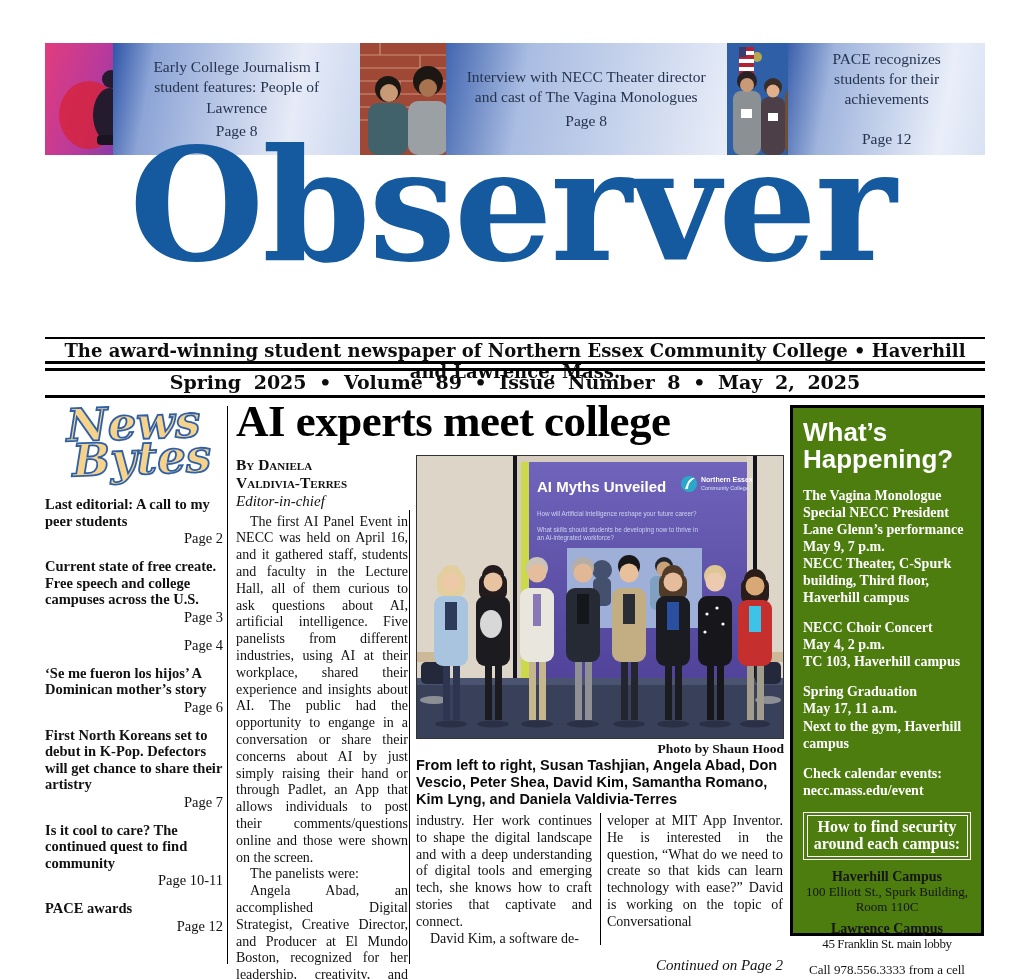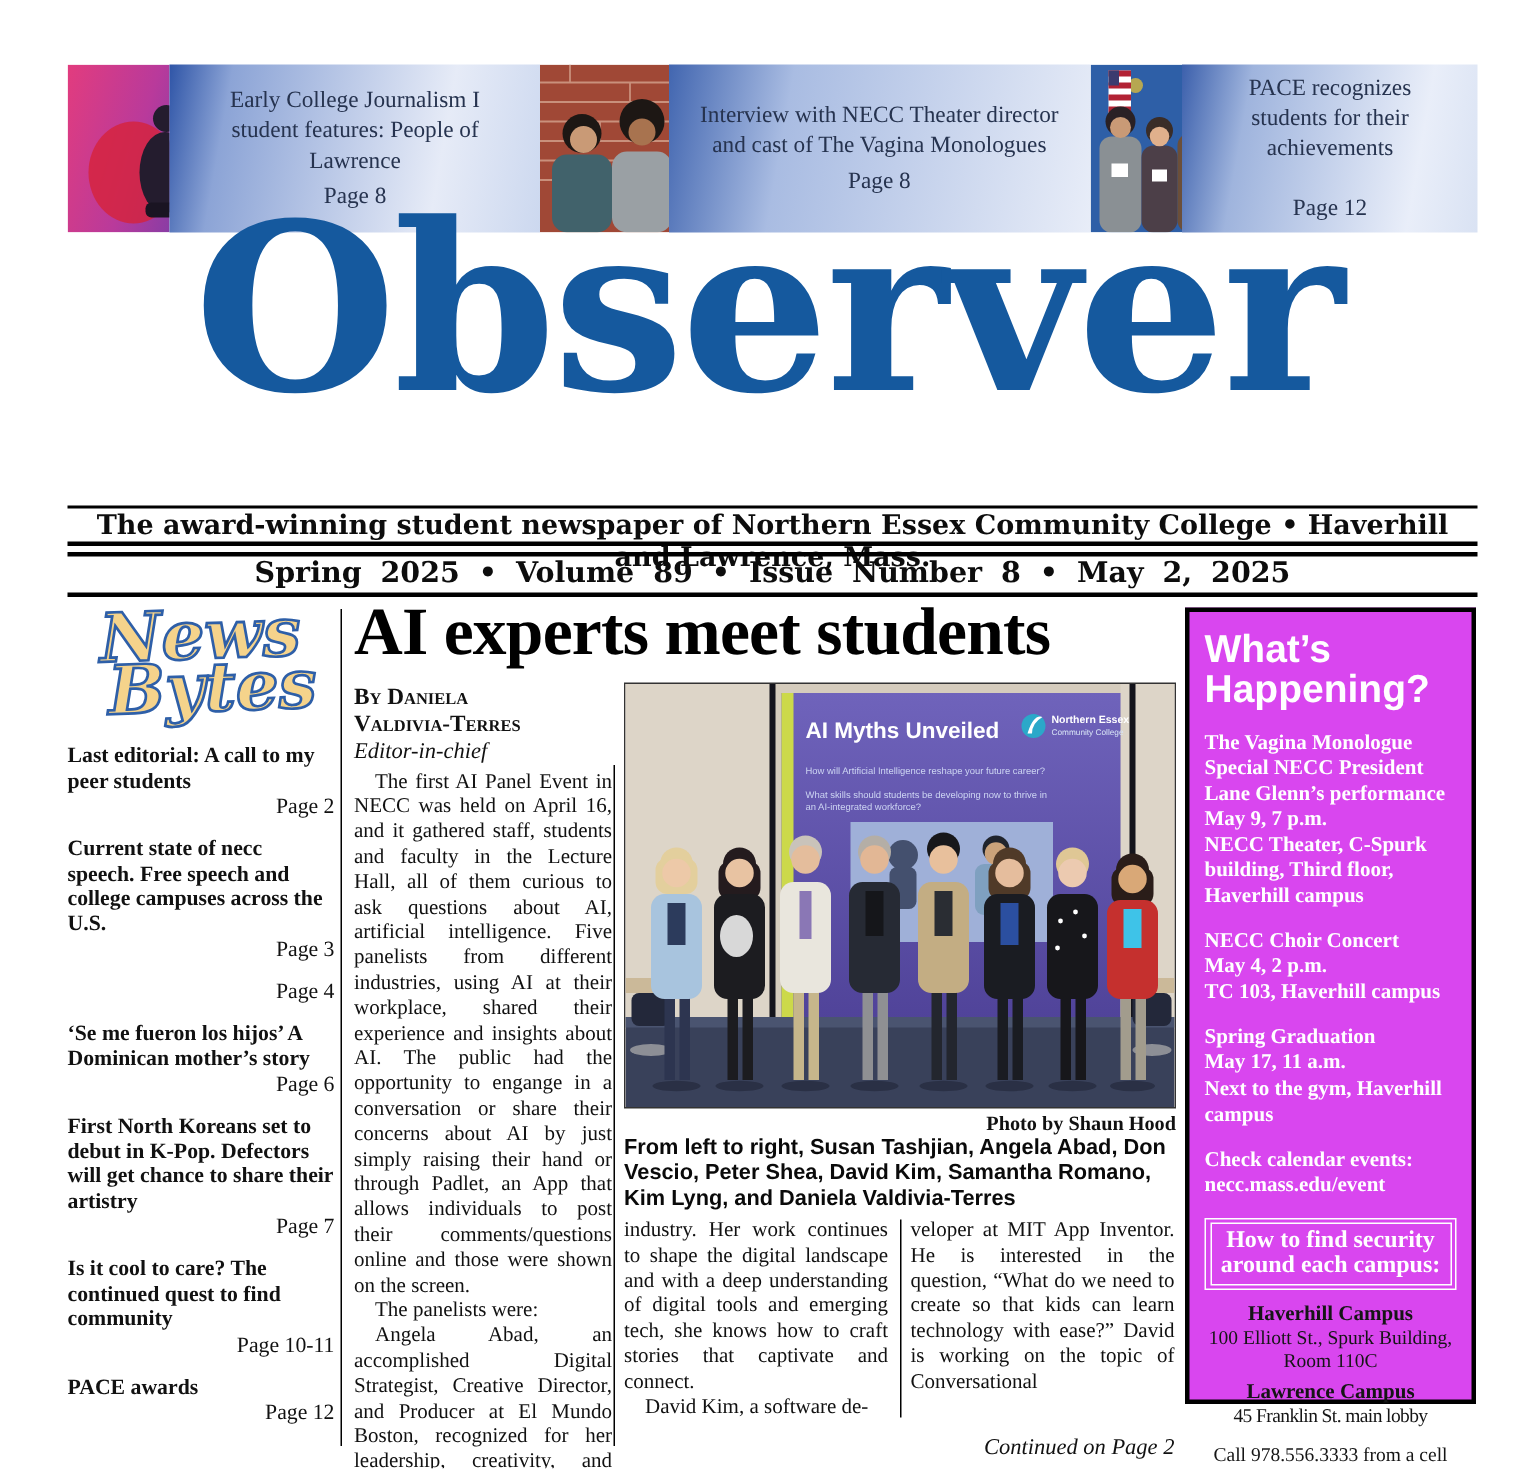--- a/index.html
+++ b/index.html
@@ -56,21 +56,21 @@
 
   .photo{position:absolute;left:416px;top:455px;width:368px;height:284px;border:1px solid #333;box-sizing:border-box;}
   .credit{position:absolute;left:416px;top:741px;width:368px;text-align:right;font-weight:bold;font-size:13.5px;}
   .caption{position:absolute;left:416px;top:757px;width:368px;font-family:"Liberation Sans",sans-serif;
            font-weight:bold;font-size:14.5px;line-height:1.18;color:#0a0a0a;}
   .cols23{position:absolute;left:416px;top:813px;width:368px;display:flex;gap:15px;}
   .col23{width:176px;}
   .continued{margin-top:26px;text-align:right;font-style:italic;font-size:15px;}
 
   
-  .sidebar{position:absolute;left:790px;top:405px;width:194px;height:531px;background:#d946ef;
+  .sidebar{position:absolute;left:790px;top:405px;width:194px;height:531px;background:#4d7c0f;
            border:3px solid #000;box-sizing:border-box;padding:11px 10px;color:#fff;}
   .wh-title{font-family:"Liberation Sans",sans-serif;font-weight:bold;font-size:26px;line-height:1.05;margin-bottom:13px;}
   .wh-event{font-weight:bold;font-size:14px;line-height:1.22;white-space:pre-line;margin-bottom:13px;}
   .sec-outer{border:1.5px solid #fff;padding:2.5px;margin:2px 0 9px;}
   .sec-inner{border:1.5px solid #fff;padding:3px 2px;text-align:center;font-weight:bold;font-size:16px;line-height:1.05;}
   .campuses{color:#151515;text-align:center;}
   .campus-name{font-weight:bold;font-size:14px;margin-top:6px;}
   .campus-addr{font-size:13px;line-height:1.15;white-space:pre-line;}
   .condensed{letter-spacing:-0.4px;}
   .phone-note{color:#151515;text-align:center;font-size:13px;line-height:1.18;margin-top:10px;}
@@ -195,21 +195,21 @@
     <div class="nb-logo">
       <div>News</div>
       <div class="l2">Bytes</div>
     </div>
     <div class="nb-items">
       <div class="nb-item">
         <div class="nb-title">Last editorial: A call to my peer students</div>
         <div class="nb-page">Page 2</div>
       </div>
       <div class="nb-item">
-        <div class="nb-title">Current state of necc speech. Free speech and college campuses across the U.S.</div>
+        <div class="nb-title">Current state of free create. Free speech and college campuses across the U.S.</div>
         <div class="nb-page">Page 3</div>
       </div>
       <div class="nb-item">
         <div class="nb-page">Page 4</div>
       </div>
       <div class="nb-item">
         <div class="nb-title">‘Se me fueron los hijos’ A Dominican mother’s story</div>
         <div class="nb-page">Page 6</div>
       </div>
       <div class="nb-item">
@@ -225,21 +225,21 @@
         <div class="nb-page">Page 12</div>
       </div>
 
     </div>
   </div>
 
   <div class="vrule" style="left:227px;top:406px;height:558px"></div>
   <div class="vrule" style="left:409px;top:510px;height:454px"></div>
   <div class="vrule" style="left:600px;top:813px;height:132px"></div>
 
-  <div class="headline">AI experts meet students</div>
+  <div class="headline">AI experts meet college</div>
 
   <div class="main-left">
     <div class="byline">By Daniela</div>
     <div class="byline">Valdivia-Terres</div>
     <div class="role">Editor-in-chief</div>
     <p class="body-p">The first AI Panel Event in NECC was held on April 16, and it gathered staff, students and faculty in the Lecture Hall, all of them curious to ask questions about AI, artificial intelligence. Five panelists from different industries, using AI at their workplace, shared their experience and insights about AI. The public had the opportunity to engange in a conversation or share their concerns about AI by just simply raising their hand or through Padlet, an App that allows individuals to post their comments/questions online and those were shown on the screen.</p>
     <p class="body-p">The panelists were:</p>
     <p class="body-p">Angela Abad, an accomplished Digital Strategist, Creative Director, and Producer at El Mundo Boston, recognized for her leadership, creativity, and innovation in the media</p>
   </div>
 

